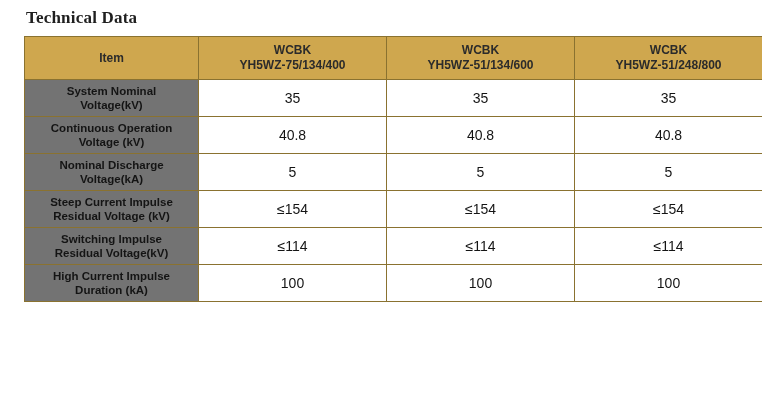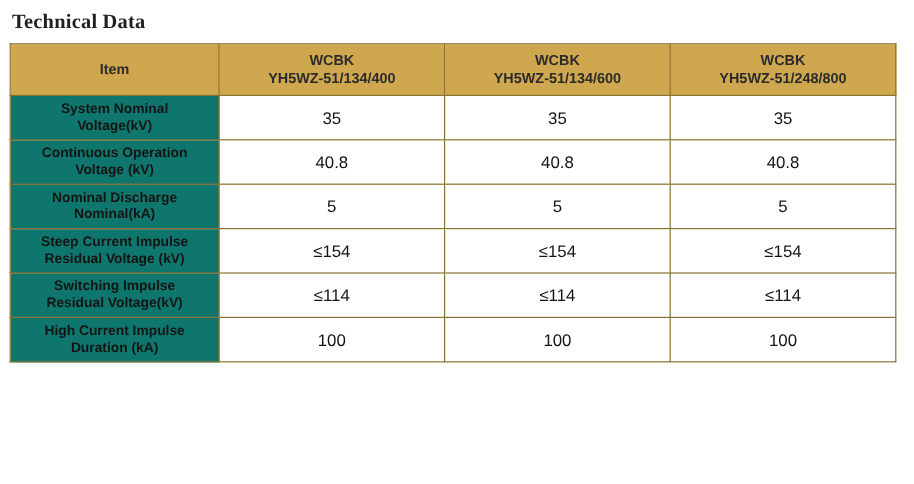--- a/index.html
+++ b/index.html
@@ -12,21 +12,21 @@
     background: #ffffff;
     font-family: "Liberation Sans", sans-serif;
     color: #1a1a1a;
     overflow: hidden;
   }
   .page {
     position: relative;
     width: 724px;
     height: 403px;
     box-sizing: border-box;
-    padding: 6px 12px 0 8px;
+    padding: 6px 12px 0 24px;
   }
   .title {
     font-size: 17px;
     font-weight: bold;
     color: #1f1f1f;
     letter-spacing: 0.2px;
     margin: 2px 0 8px 2px;
     font-family: "Liberation Serif", serif;
   }
   table.tech {
@@ -51,21 +51,21 @@
     color: #2b2b2b;
     font-weight: bold;
     height: 36px;
     line-height: 1.25;
     padding: 3px 4px;
     font-size: 12px;
   }
   table.tech thead th .ln1 { display: block; }
   table.tech thead th .ln2 { display: block; }
   table.tech tbody th.item {
-    background: #0f766e;
+    background: #737373;
     font-weight: bold;
     padding: 4px 5px;
     line-height: 1.22;
     font-size: 11.5px;
     color: #141414;
   }
   table.tech tbody th.item .ln1,
   table.tech tbody th.item .ln2 { display: block; }
   table.tech tbody td.val {
     background: #ffffff;
@@ -91,21 +91,21 @@
       <col class="c3">
     </colgroup>
     <thead>
       <tr>
         <th>
           <span class="ln1">Item</span>
           <span class="ln2"></span>
         </th>
         <th>
           <span class="ln1">WCBK</span>
-          <span class="ln2">YH5WZ-51/134/400</span>
+          <span class="ln2">YH5WZ-75/134/400</span>
         </th>
         <th>
           <span class="ln1">WCBK</span>
           <span class="ln2">YH5WZ-51/134/600</span>
         </th>
         <th>
           <span class="ln1">WCBK</span>
           <span class="ln2">YH5WZ-51/248/800</span>
         </th>
       </tr>
@@ -129,21 +129,21 @@
           <span class="ln2">Voltage (kV)</span>
         </th>
         <td class="val">40.8</td>
         <td class="val">40.8</td>
         <td class="val">40.8</td>
       </tr>
 
       <tr>
         <th class="item">
           <span class="ln1">Nominal Discharge</span>
-          <span class="ln2">Nominal(kA)</span>
+          <span class="ln2">Voltage(kA)</span>
         </th>
         <td class="val">5</td>
         <td class="val">5</td>
         <td class="val">5</td>
       </tr>
 
       <tr>
         <th class="item">
           <span class="ln1">Steep Current Impulse</span>
           <span class="ln2">Residual Voltage (kV)</span>

